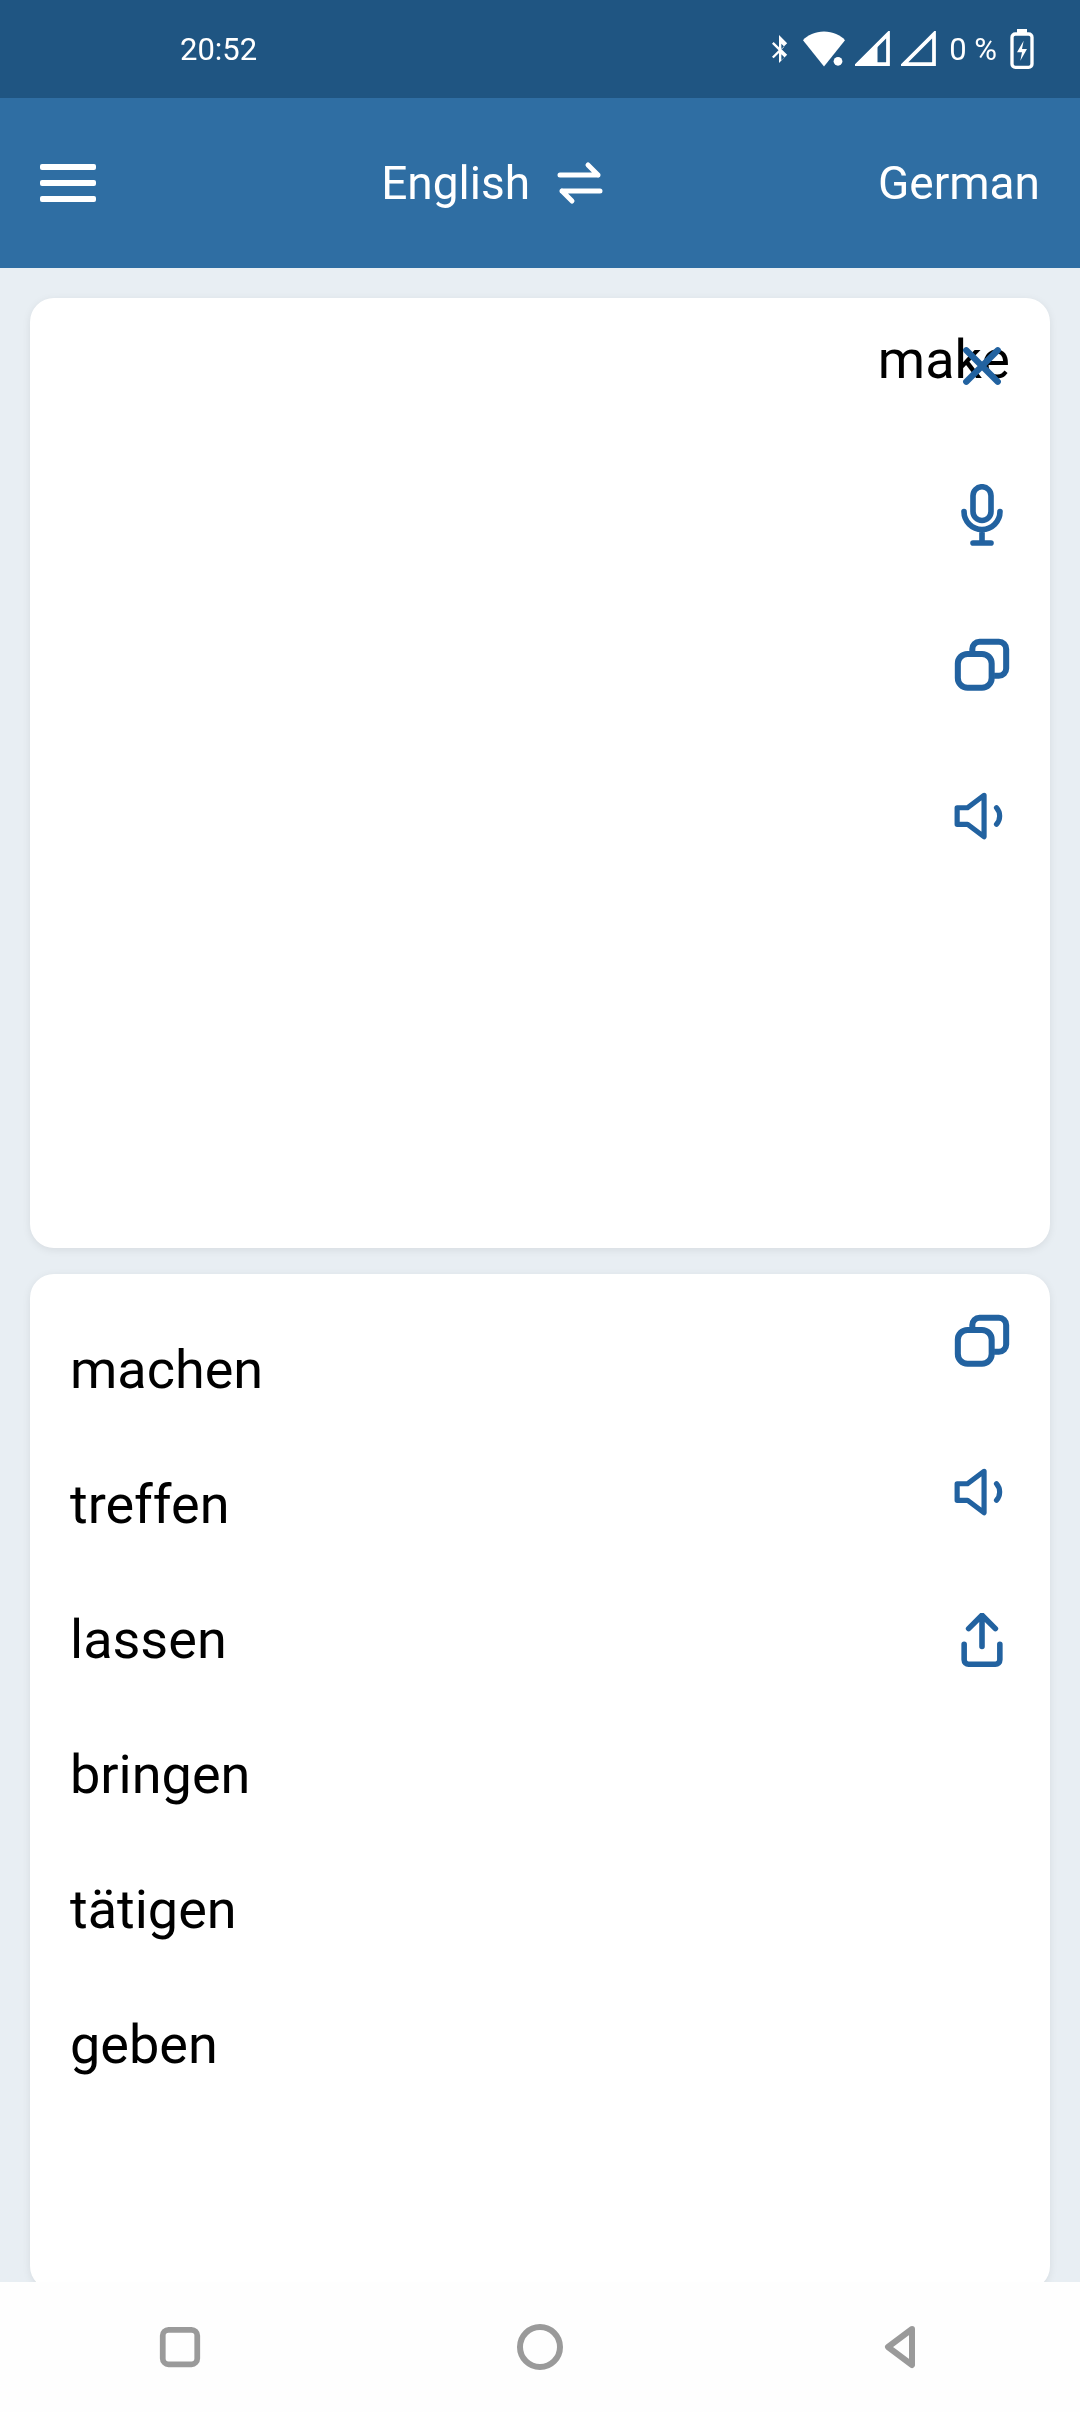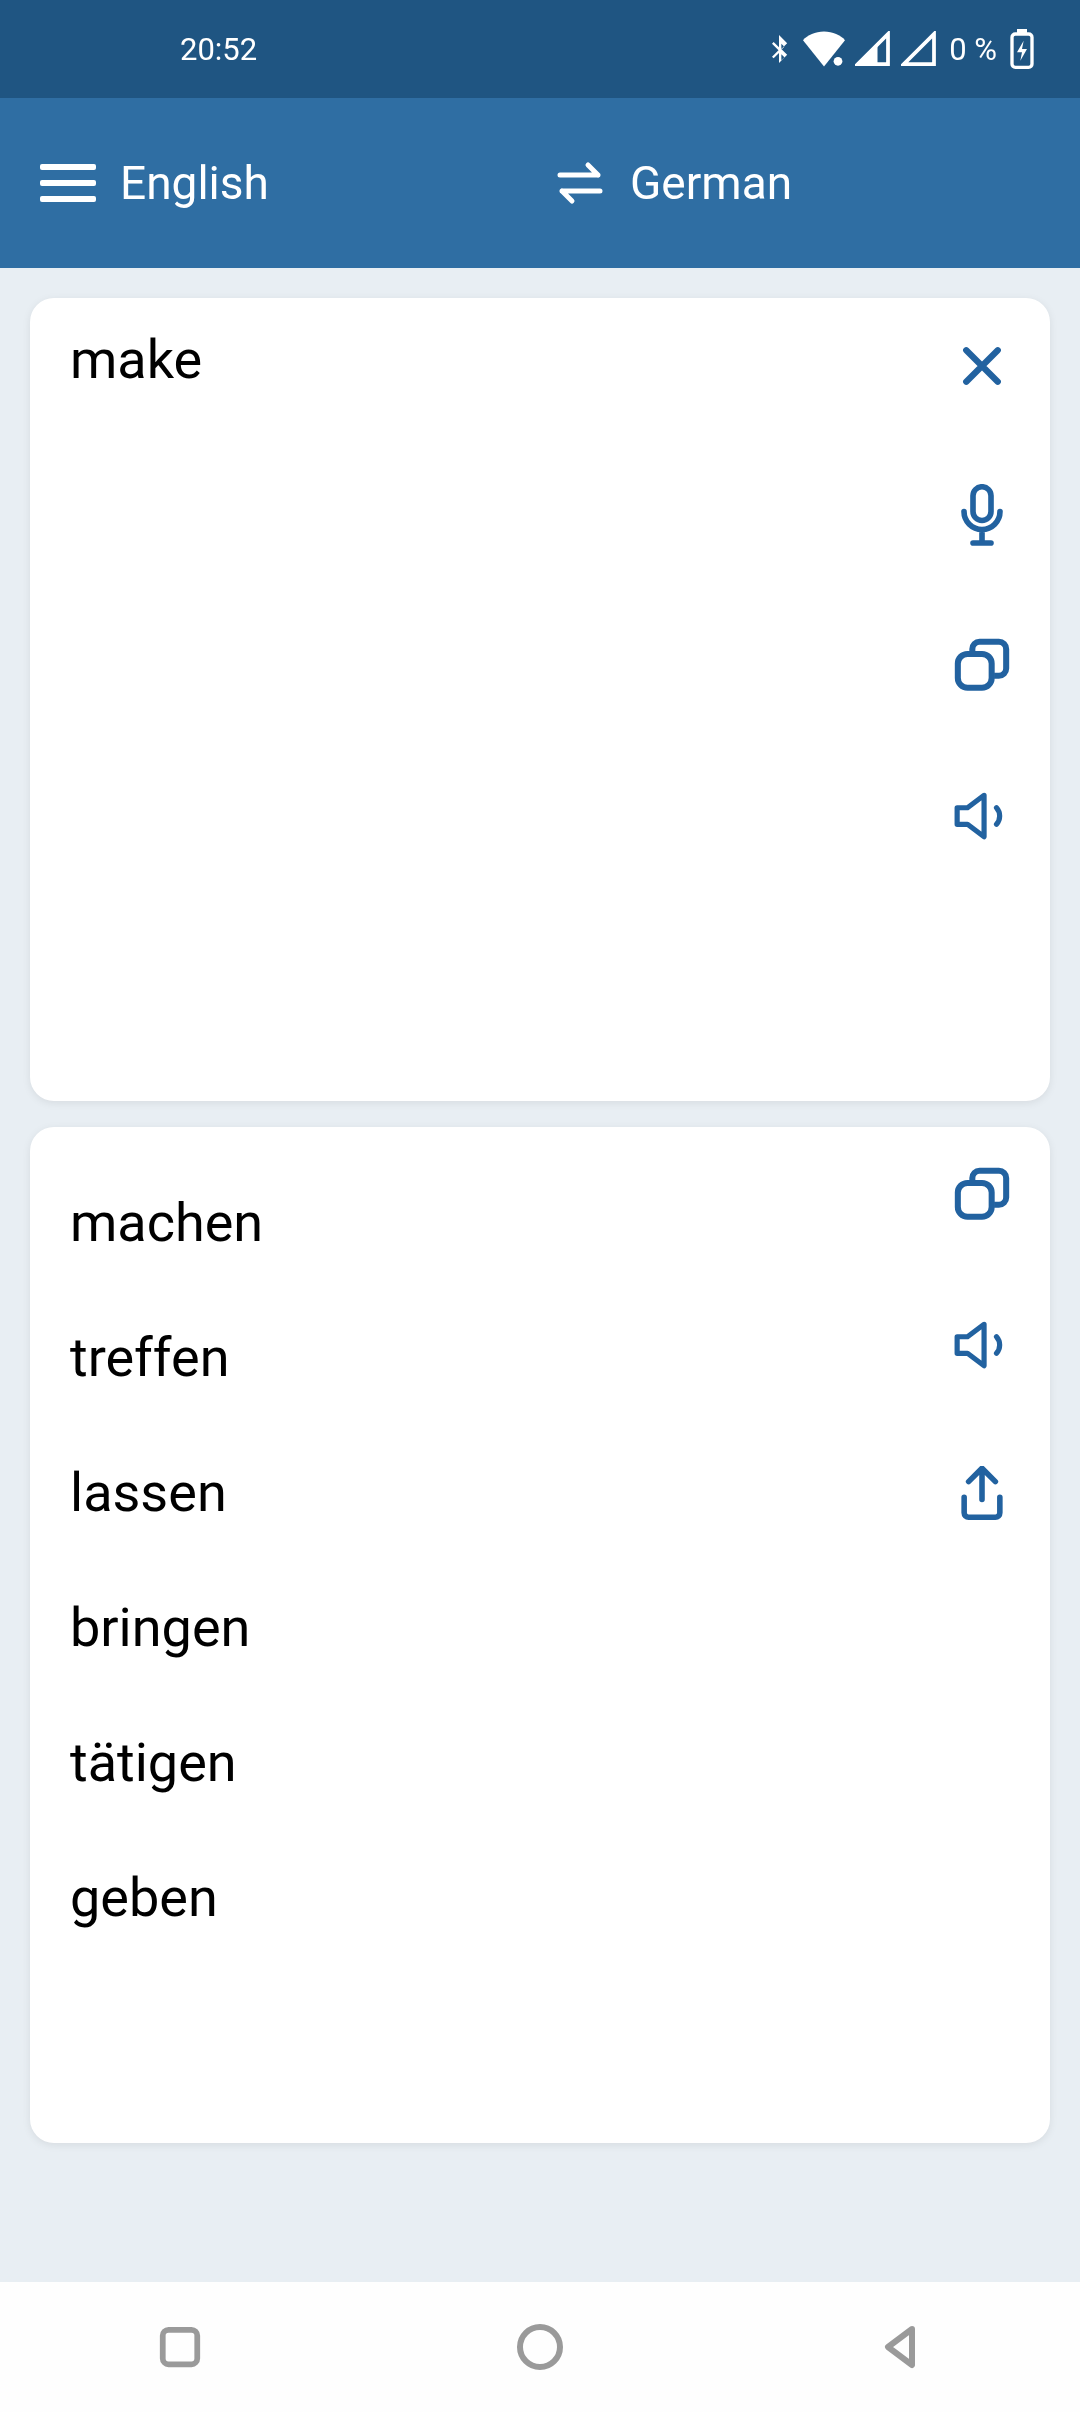--- a/index.html
+++ b/index.html
@@ -54,21 +54,21 @@
       gap: 10px;
     }
     .hamburger div {
       height: 6px;
       width: 56px;
       background: #fff;
       border-radius: 2px;
     }
     .lang-btn {
       flex: 1;
-      text-align: left;
+      text-align: right;
       color: #fff;
       font-size: 46px;
       font-weight: 400;
     }
     .swap-btn {
       width: 60px;
       height: 60px;
       display: flex;
       align-items: center;
       justify-content: center;
@@ -80,21 +80,22 @@
       gap: 26px;
     }
     .card {
       background: #fff;
       border-radius: 24px;
       box-shadow: 0 2px 8px rgba(0,0,0,0.08);
       padding: 30px 40px;
       position: relative;
     }
     .input-card {
-      height: 803px;
+      height: 950px;
+      text-align: right;
     }
     .input-text {
       font-size: 54px;
       color: #000;
     }
     .input-actions {
       position: absolute;
       right: 38px;
       top: 38px;
       display: flex;

